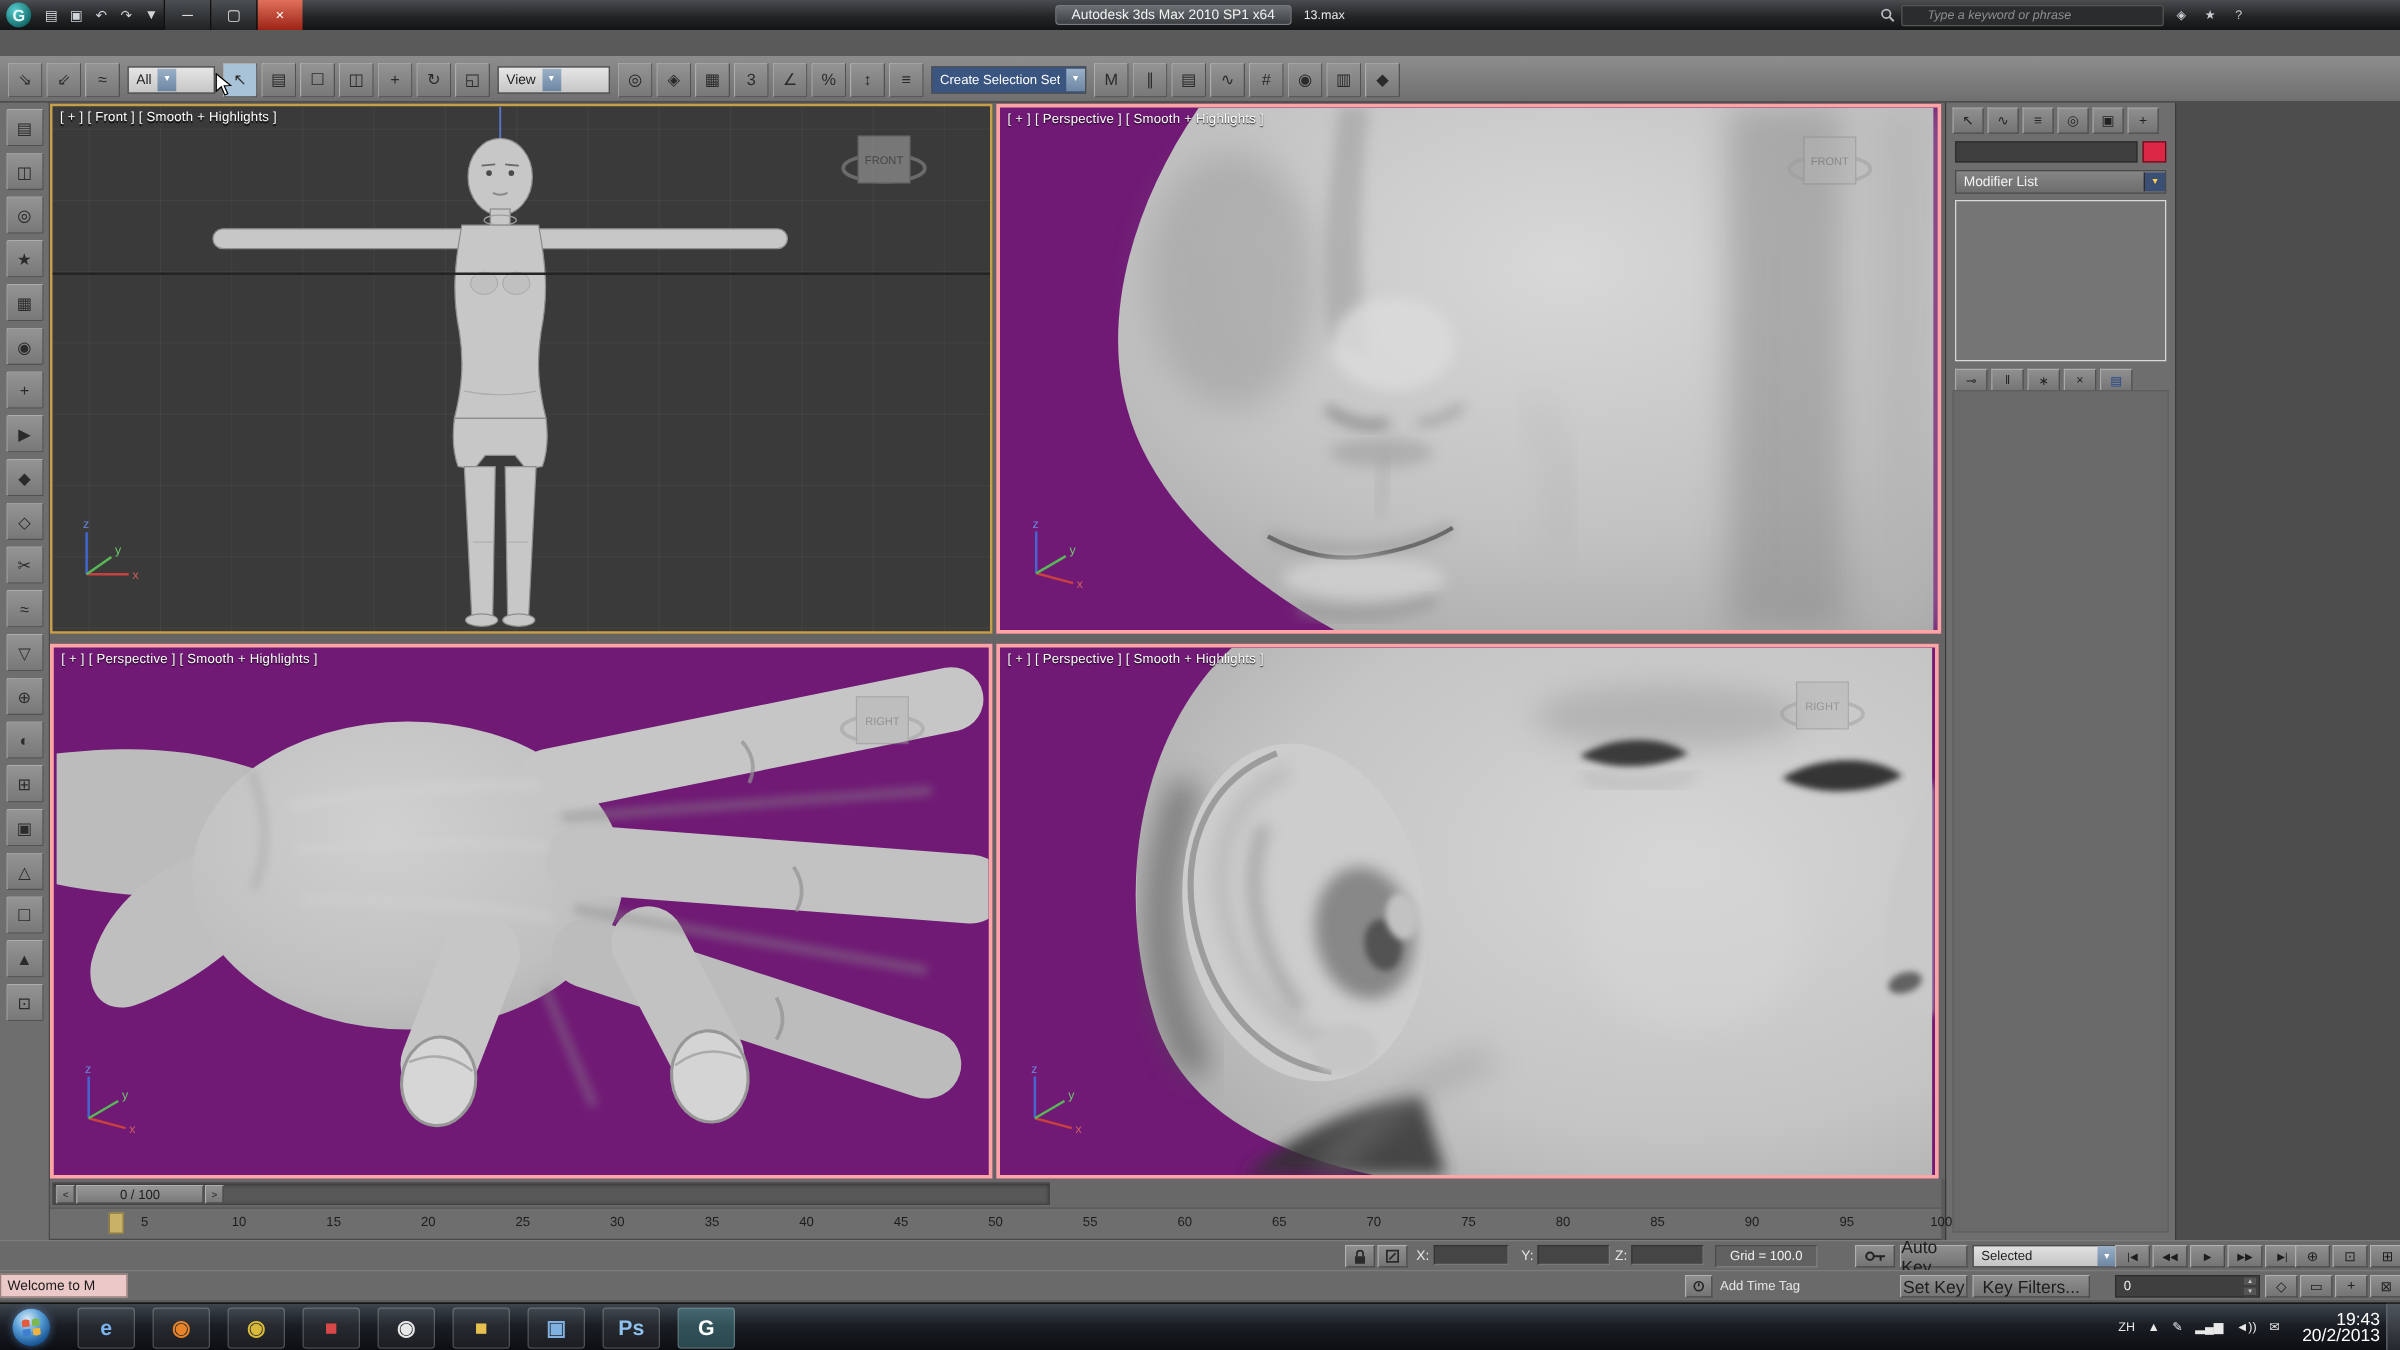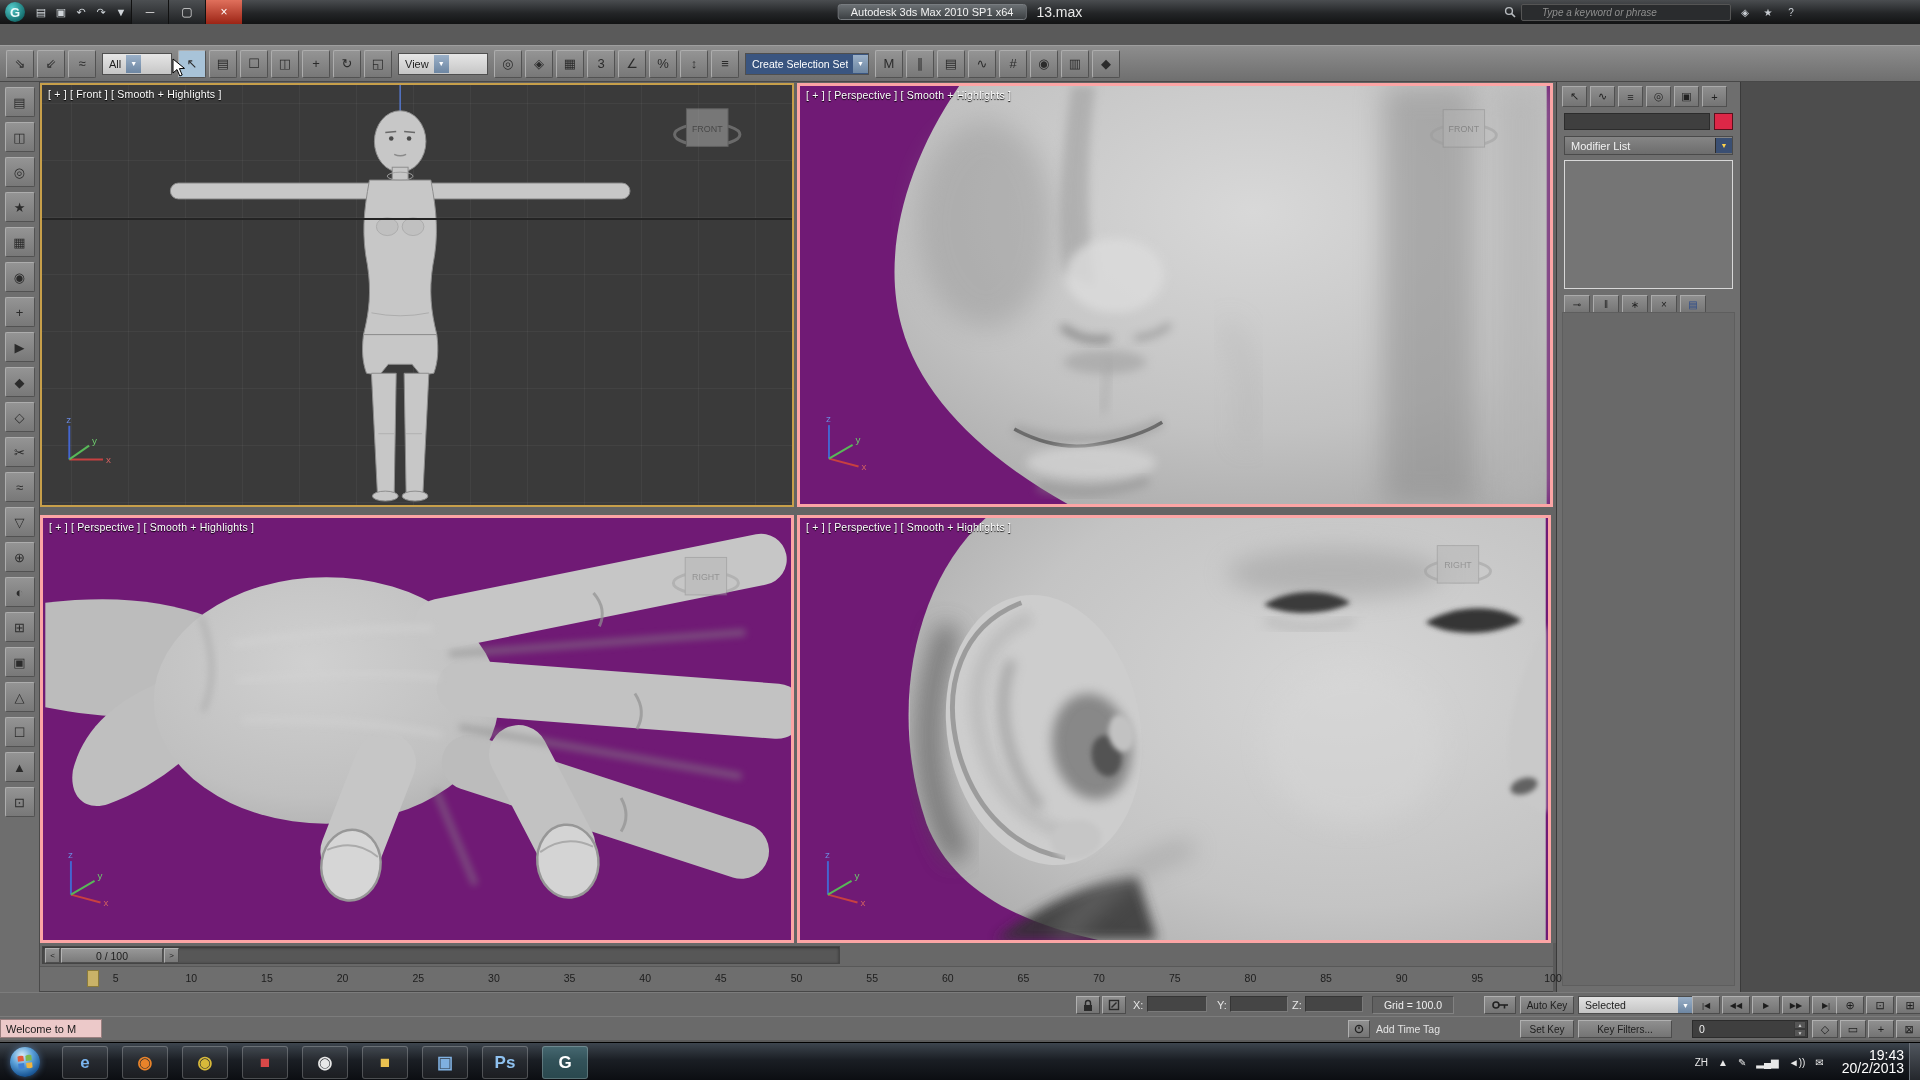--- a/index.html
+++ b/index.html
@@ -4,21 +4,21 @@
 <style>
   html,body{margin:0;padding:0;background:#222;}
   #root{position:relative;width:1920px;height:1080px;background:#5a5a5a;font-family:"Liberation Sans",sans-serif;overflow:hidden;color:#ddd;}
   
   .titlebar{position:absolute;left:0;top:0;width:1920px;height:24px;background:linear-gradient(#4a4d50,#232527 55%,#121314);display:flex;align-items:center;z-index:40;}
   .logo{width:20px;height:20px;margin:2px 6px 2px 5px;border-radius:50%;background:radial-gradient(circle at 35% 30%,#56cccc,#1b7878 65%,#0b4040);color:#eafafa;font-weight:bold;font-size:13px;display:flex;align-items:center;justify-content:center;}
   .qat{display:flex;gap:2px;align-items:center;}
   .qat-btn{width:20px;height:18px;font-size:11px;color:#cfd4d8;display:flex;align-items:center;justify-content:center;}
   .title-center{position:absolute;left:50%;transform:translateX(-50%);display:flex;align-items:center;gap:10px;height:100%;}
   .app-pill{background:linear-gradient(#6b7074,#3c4043);border:1px solid #787c80;border-radius:3px;padding:1px 12px;font-size:11px;color:#f2f2f2;white-space:nowrap;}
-  .doc-title{font-size:14px;color:#e8e8e8;}
+  .doc-title{font-size:10px;color:#e8e8e8;}
   .search-area{position:absolute;right:120px;display:flex;align-items:center;gap:5px;height:100%;}
   .search-box{width:168px;height:15px;background:#2a2c2e;border:1px solid #555;border-radius:2px;color:#9a9a9a;font-style:italic;font-size:10px;padding:0 20px;font-family:"Liberation Sans",sans-serif;}
   .search-box::placeholder{color:#8f8f8f;font-style:italic;}
   .ic-icons{display:flex;gap:3px;}
   .ic-btn{width:18px;height:16px;color:#c8cdd2;font-size:10px;display:flex;align-items:center;justify-content:center;}
   .win-buttons{position:absolute;right:0;top:0;height:24px;display:flex;}
   .win-btn{width:36px;height:100%;display:flex;align-items:center;justify-content:center;font-size:12px;color:#ddd;background:linear-gradient(#4c4f52,#202224);border-left:1px solid #111;}
   
   .menubar{position:absolute;left:0;top:24px;width:1920px;height:21px;background:#3e4042;display:flex;align-items:center;padding-left:12px;z-index:39;}
   .menu-item{padding:2px 10px;font-size:12px;color:#e4e4e4;white-space:nowrap;}
@@ -66,21 +66,21 @@
   .ruler-track{position:absolute;left:53px;right:57px;top:0;height:100%;}
   .tick{position:absolute;top:5px;transform:translateX(-50%);font-size:10.5px;color:#1d1d1d;}
   .frame-marker{position:absolute;left:0;top:3px;width:12px;height:17px;transform:translateX(-6px);background:#c9b268;border:1px solid #8a7a3a;box-sizing:border-box;}
   
   .statusrow{position:absolute;left:0;width:1920px;height:24px;background:#6a6a6a;border-top:1px solid #7c7c7c;box-sizing:border-box;}
   #status1{top:992px;} #status2{top:1016px;}
   .abs{position:absolute;top:3px;}
   .display-field{height:16px;background:#616161;border:1px solid;border-color:#4c4c4c #828282 #828282 #4c4c4c;color:#f0f0f0;font-size:11px;display:flex;align-items:center;padding:0 8px;box-sizing:content-box;}
   .coord-label{font-size:11px;color:#e6e6e6;top:6px;}
   .coord-field{height:14px;background:#454545;border:1px solid;border-color:#353535 #7a7a7a #7a7a7a #353535;}
-  .sbtn{height:16px;background:linear-gradient(#8f8f8f,#747474);border:1px solid;border-color:#b0b0b0 #4c4c4c #4c4c4c #b0b0b0;color:#1d1d1d;font-size:10px;display:flex;align-items:center;justify-content:center;}
+  .sbtn{height:16px;background:linear-gradient(#8f8f8f,#747474);border:1px solid;border-color:#b0b0b0 #4c4c4c #4c4c4c #b0b0b0;color:#1d1d1d;font-size:14px;display:flex;align-items:center;justify-content:center;}
   .light-dd{height:16px;background:linear-gradient(#e2e2e2,#c4c4c4);border:1px solid #4c4c4c;color:#1d1d1d;font-size:10.5px;display:flex;align-items:center;justify-content:space-between;padding-left:6px;}
   .light-dd .combo-arrow{height:100%;}
   .iconrow{display:flex;gap:2px;}
   .iconrow .sbtn{width:26px;}
   .frame-spinner{height:16px;background:#3f3f3f;border:1px solid #2c2c2c;color:#eee;font-size:10.5px;display:flex;align-items:center;padding-left:6px;position:relative;}
   .spin{position:absolute;right:1px;top:0;width:12px;height:100%;display:flex;flex-direction:column;}
   .spin span{flex:1;font-size:5px;color:#ccc;background:#555;border:1px solid #3a3a3a;display:flex;align-items:center;justify-content:center;}
   .welcome{position:absolute;left:0;top:2px;width:102px;height:19px;background:#ecc9c9;border:1px solid #9a7f7f;color:#1a1a1a;font-size:11px;display:flex;align-items:center;padding-left:5px;box-sizing:border-box;white-space:nowrap;overflow:hidden;}
   
   .taskbar{position:absolute;left:0;top:1042px;width:1920px;height:38px;background:linear-gradient(#3d454e,#1a1e24 45%,#0b0d11);border-top:1px solid #000;z-index:50;}

